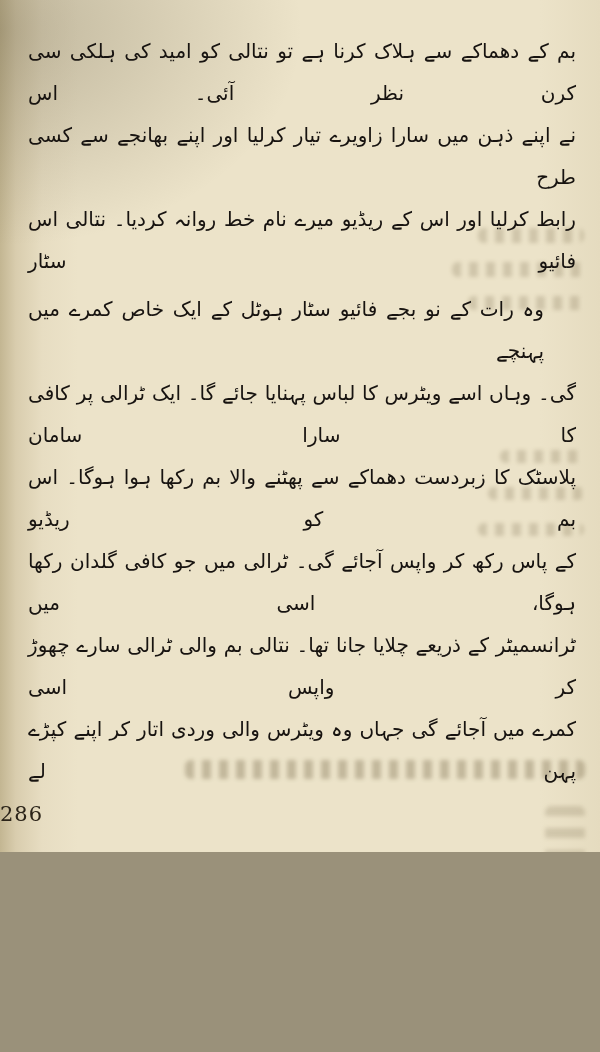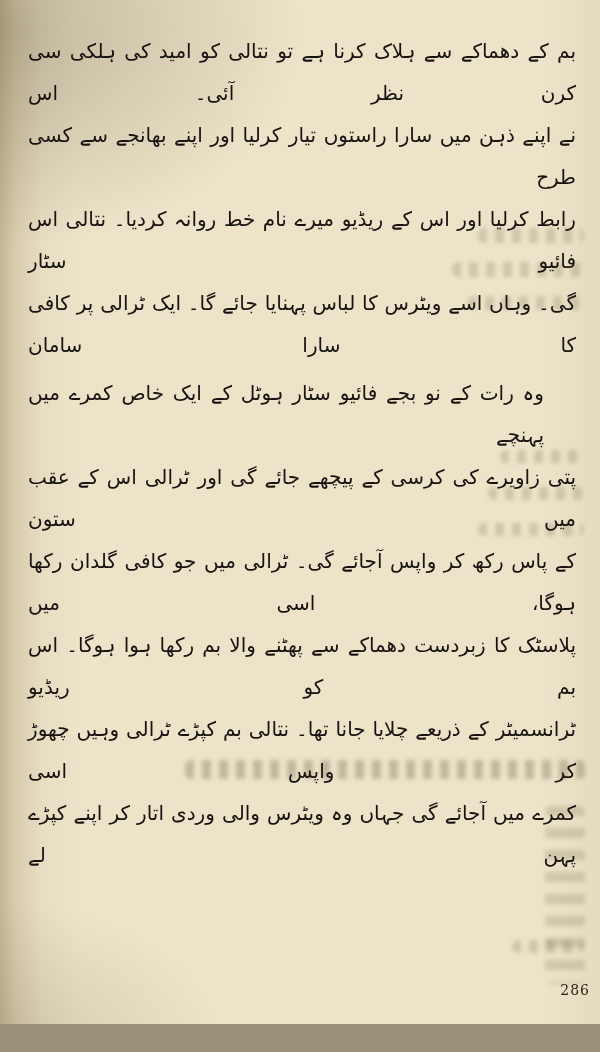--- a/index.html
+++ b/index.html
@@ -5,21 +5,21 @@
   * { margin: 0; padding: 0; box-sizing: border-box; }
   html, body { width: 600px; height: 1052px; }
   body {
     font-family: "DejaVu Sans", sans-serif;
     background: #9a917a;
     overflow: hidden;
   }
   .page {
     position: relative;
     width: 600px;
-    height: 1024px;
+    height: 852px;
     background:
       radial-gradient(ellipse 420px 300px at 0px 30px, rgba(88,78,52,.30), transparent 72%),
       radial-gradient(ellipse 300px 200px at 0px 1052px, rgba(88,78,52,.18), transparent 75%),
       linear-gradient(90deg, #c3b692 0px, #d9cdae 16px, #e7ddc2 42px, #ece3c9 78px, #ece3c9 90%, #e5dbbf 100%);
     overflow: hidden;
   }
   
   .smudge {
     position: absolute;
     background: repeating-linear-gradient(90deg,
@@ -58,23 +58,23 @@
     text-align: right;
     text-align-last: right;
   }
   .line.indent { padding-right: 32px; }
   .line.para-gap { margin-top: 6px; }
   .page-number {
     position: absolute;
     bottom: 26px;
     left: 0;
     right: 10px;
-    text-align: right;
+    text-align: left;
     font-family: "DejaVu Serif", serif;
-    font-size: 14px;
+    font-size: 21px;
     letter-spacing: 1px;
     color: #2b2419;
   }
 </style>
 </head>
 <body>
 
 <div class="page">
 
   <div class="smudge" style="left:478px; top:228px; width:106px; height:15px;"></div>
@@ -82,27 +82,26 @@
   <div class="smudge" style="left:468px; top:296px; width:116px; height:14px;"></div>
   <div class="smudge" style="left:500px; top:450px; width:84px; height:13px;"></div>
   <div class="smudge" style="left:488px; top:487px; width:96px; height:13px;"></div>
   <div class="smudge" style="left:478px; top:523px; width:106px; height:13px;"></div>
   <div class="smudge strong" style="left:185px; top:760px; width:400px; height:19px;"></div>
   <div class="smudge vstrip" style="left:545px; top:806px; width:40px; height:178px;"></div>
   <div class="smudge" style="left:512px; top:940px; width:72px; height:13px;"></div>
 
   <div class="text-area">
     <div class="line">بم کے دھماکے سے ہلاک کرنا ہے تو نتالی کو امید کی ہلکی سی کرن نظر آئی۔ اس</div>
-    <div class="line">نے اپنے ذہن میں سارا راستوں تیار کرلیا اور اپنے بھانجے سے کسی طرح</div>
+    <div class="line">نے اپنے ذہن میں سارا زاویرے تیار کرلیا اور اپنے بھانجے سے کسی طرح</div>
     <div class="line">رابط کرلیا اور اس کے ریڈیو میرے نام خط روانہ کردیا۔ نتالی اس فائیو سٹار</div>
+    <div class="line indent para-gap">وہ رات کے نو بجے فائیو سٹار ہوٹل کے ایک خاص کمرے میں پہنچے</div>
     <div class="line">گی۔ وہاں اسے ویٹرس کا لباس پہنایا جائے گا۔ ایک ٹرالی پر کافی کا سارا سامان</div>
-    <div class="line indent para-gap">وہ رات کے نو بجے فائیو سٹار ہوٹل کے ایک خاص کمرے میں پہنچے</div>
-    <div class="line">پتی زاویرے کی کرسی کے پیچھے جائے گی اور ٹرالی اس کے عقب میں ستون</div>
+    <div class="line">پلاسٹک کا زبردست دھماکے سے پھٹنے والا بم رکھا ہوا ہوگا۔ اس بم کو ریڈیو</div>
     <div class="line">کے پاس رکھ کر واپس آجائے گی۔ ٹرالی میں جو کافی گلدان رکھا ہوگا، اسی میں</div>
-    <div class="line">پلاسٹک کا زبردست دھماکے سے پھٹنے والا بم رکھا ہوا ہوگا۔ اس بم کو ریڈیو</div>
-    <div class="line">ٹرانسمیٹر کے ذریعے چلایا جانا تھا۔ نتالی بم کپڑے ٹرالی وہیں چھوڑ کر واپس اسی</div>
+    <div class="line">ٹرانسمیٹر کے ذریعے چلایا جانا تھا۔ نتالی بم والی ٹرالی سارے چھوڑ کر واپس اسی</div>
     <div class="line">کمرے میں آجائے گی جہاں وہ ویٹرس والی وردی اتار کر اپنے کپڑے پہن لے</div>
 
   </div>
 
   <div class="page-number">286</div>
 
 </div>
 
 </body></html>

